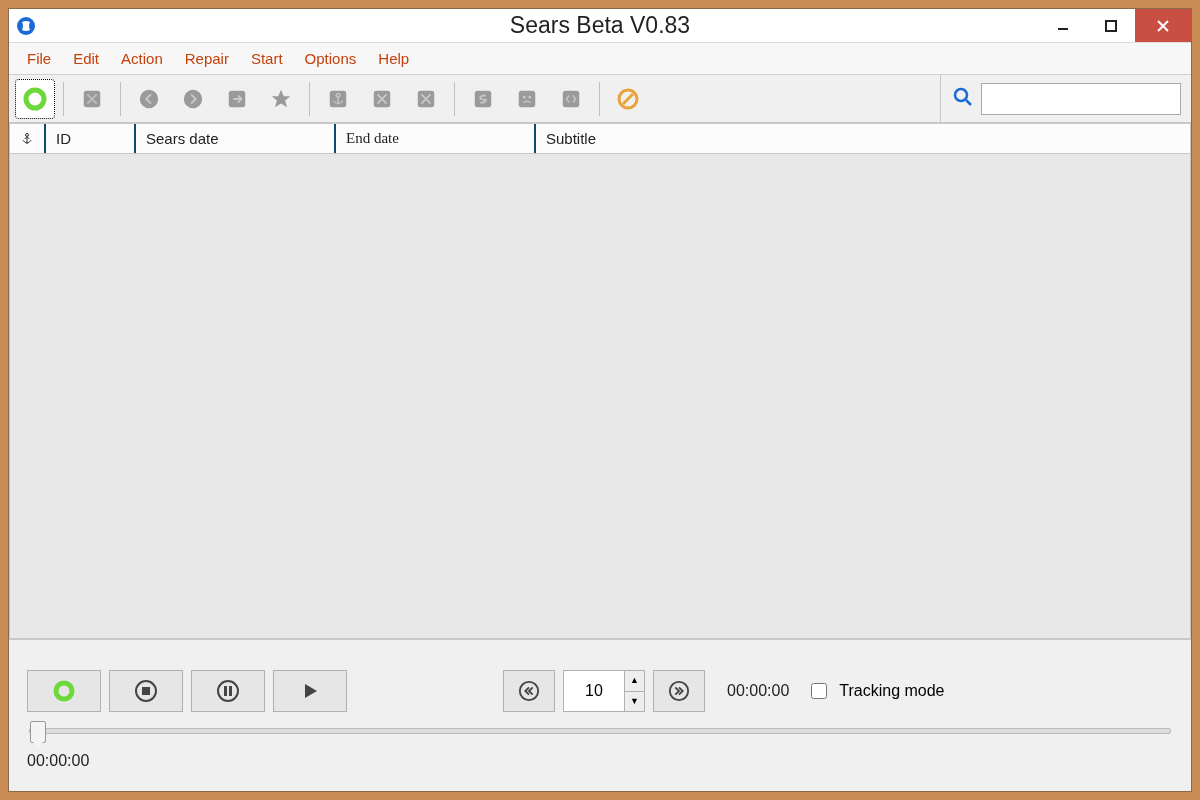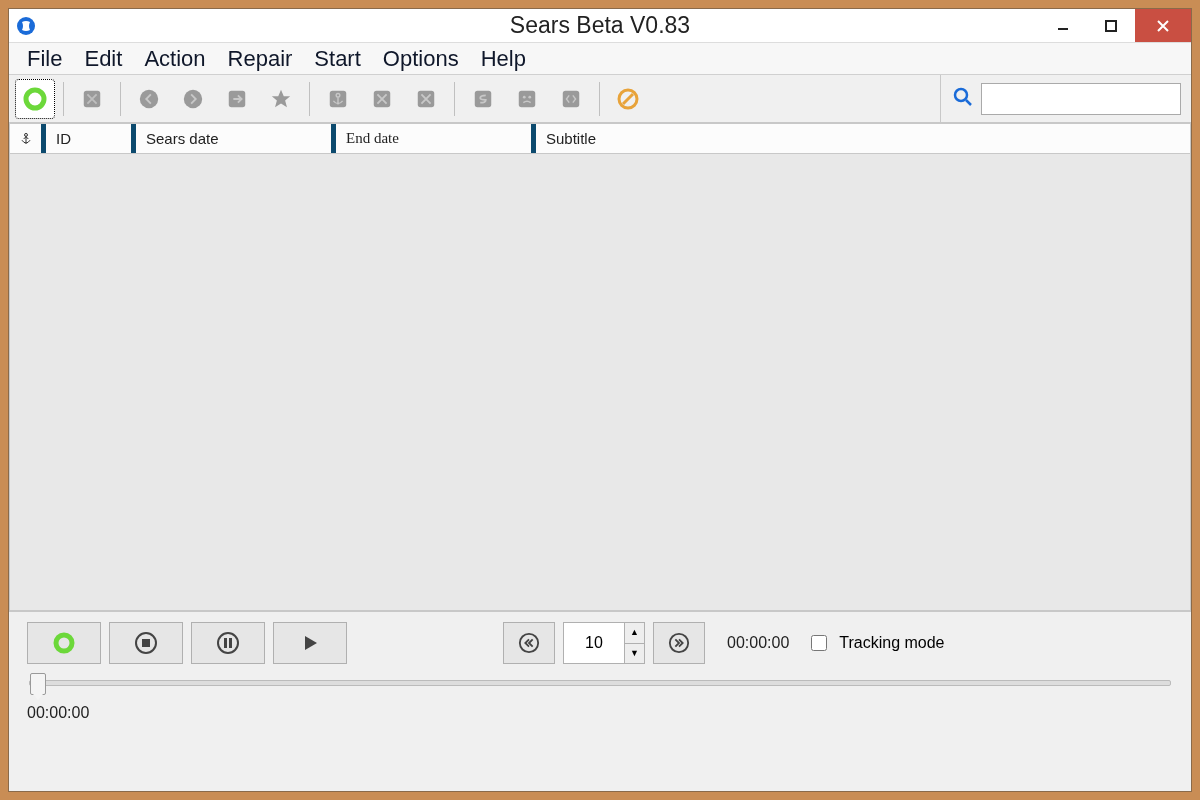--- a/index.html
+++ b/index.html
@@ -56,22 +56,22 @@
     height: 32px;
     background: #f7f7f7;
     border-bottom: 1px solid #d0d0d0;
     display: flex;
     align-items: center;
     padding: 0 8px;
     gap: 2px;
   }
   .menu-item {
     padding: 4px 10px;
-    font-size: 22px;
-    color: #0f172a;
+    font-size: 15px;
+    color: #c2410c;
     cursor: pointer;
   }
 
   
   .toolbar {
     height: 48px;
     background: #f0f0f0;
     border-bottom: 1px solid #c8c8c8;
     display: flex;
     align-items: center;
@@ -124,40 +124,40 @@
   }
   .thead {
     height: 30px;
     background: #fcfcfc;
     border-bottom: 1px solid #c8c8c8;
     display: flex;
     align-items: center;
   }
   .th {
     padding: 0 10px;
-    border-right: 5px solid #0c4a6e;
+    border-right: 2px solid #0c4a6e;
     height: 100%;
     display: flex;
     align-items: center;
     font-size: 15px;
     color: #222;
   }
   .th.anchor { width: 36px; justify-content: center; padding:0;}
   .th.id { width: 90px; }
   .th.start { width: 200px; }
   .th.end { width: 200px; font-family: Liberation Serif, serif; }
   .th.sub { flex: 1; border-right: none; }
   .tbody { flex: 1; background: #e8e8e8; }
 
   
   .player {
-    height: 180px;
+    height: 152px;
     background: #f0f0f0;
     border-top: 1px solid #c8c8c8;
-    padding: 10px 18px 10px;
+    padding: 30px 18px 10px;
   }
   .player-row1 {
     display: flex;
     align-items: center;
     gap: 8px;
   }
   .pbtn {
     width: 74px; height: 42px;
     border: 1px solid #b0b0b0;
     background: #e6e6e6;

